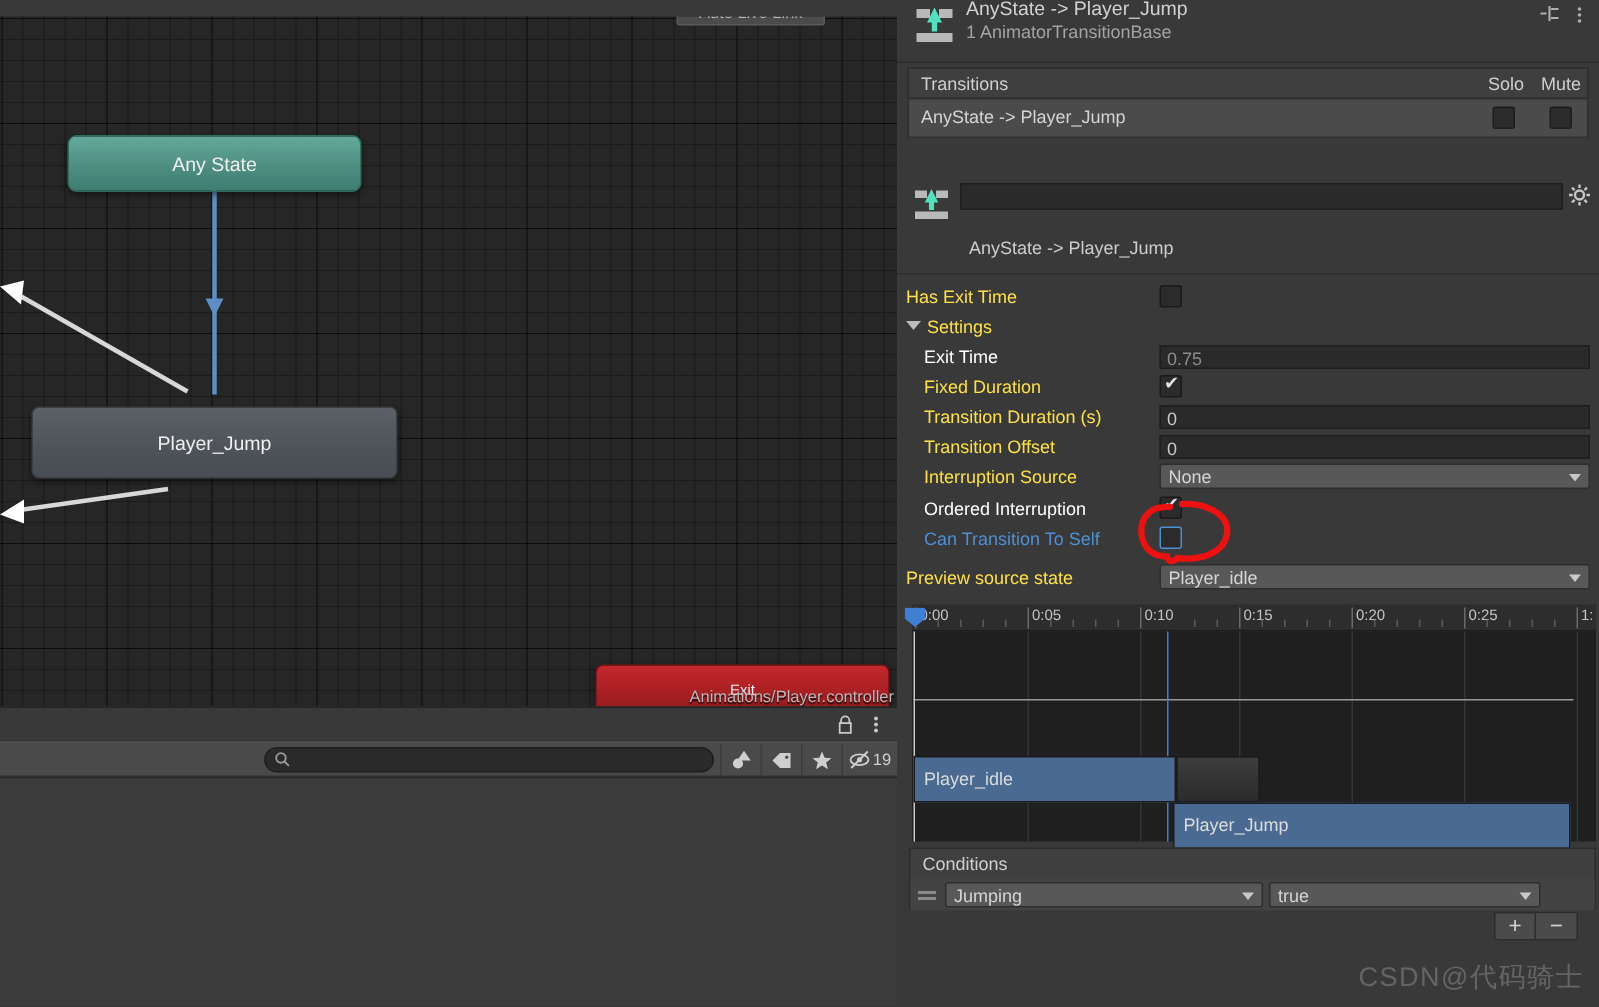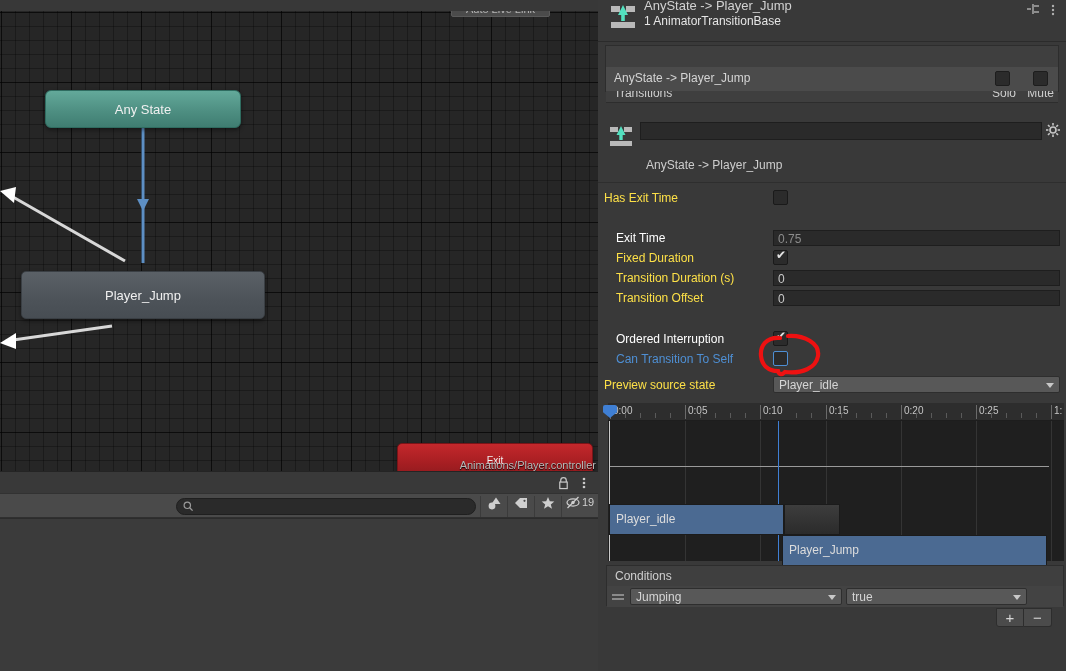--- a/index.html
+++ b/index.html
@@ -71,50 +71,50 @@
   }
   #search-field {
     position:absolute; left:176px; top:4px; width:300px; height:17px;
     background:#2a2a2a; border:1px solid #1f1f1f; border-radius:9px;
     display:flex; align-items:center; padding-left:6px;
   }
   #search-input-text { font-size:11px; color:#6f6f6f; }
   .filter-btn {
     position:absolute; top:2px; height:21px; width:27px;
     border-left:1px solid #3b3b3b;
-    display:flex; justify-content:center;
+    display:flex; align-items:center; justify-content:center;
   }
   #filter-type { left:480px; }
   #filter-label { left:507px; }
   #filter-star { left:534px; }
   #filter-hidden { left:561px; width:37px; }
   #project-strip-body {
     position:absolute; left:0; top:518px; width:598px; height:153px;
     background:#3b3b3b; border-top:1px solid #2c2c2c;
   }
 
   
   #inspector { position:absolute; left:598px; top:0; width:468px; height:671px; background:#393939; }
 
   #insp-header { position:absolute; left:0; top:0; width:468px; height:41px; }
   #insp-icon { position:absolute; left:10px; top:2px; width:30px; height:30px; }
   #insp-title { position:absolute; left:46px; top:-2px; font-size:13px; color:#d2d2d2; }
-  #insp-subtitle { position:absolute; left:46px; top:14px; font-size:12px; color:#e5e5e5; }
+  #insp-subtitle { position:absolute; left:46px; top:14px; font-size:12px; color:#a3a3a3; }
   #insp-hdr-icon-1 { position:absolute; right:26px; top:3px; width:14px; height:12px; }
   #insp-hdr-icon-2 { position:absolute; right:8px; top:3px; width:10px; height:14px; }
   #insp-sep { position:absolute; left:0; top:41px; width:468px; height:1px; background:#2b2b2b; }
 
   
   #transitions-box {
     position:absolute; left:7px; top:45px; width:454px; height:47px;
     background:#3f3f3f; border:1px solid #2d2d2d;
   }
   #transitions-header {
     position:absolute; left:0; top:0; width:452px; height:20px;
-    background:#3f3f3f; border-bottom:1px solid #2d2d2d;margin-top:37px;
+    background:#3f3f3f; border-bottom:1px solid #2d2d2d;
   }
   #transitions-title { position:absolute; left:8px; top:3px; font-size:12px; color:#cfcfcf; }
   #solo-label { position:absolute; right:42px; top:3px; font-size:12px; color:#cfcfcf; }
   #mute-label { position:absolute; right:4px; top:3px; font-size:12px; color:#cfcfcf; }
   #transition-row {
     position:absolute; left:0; top:21px; width:452px; height:24px; background:#4b4b4b;
   }
   #transition-row-label { position:absolute; left:8px; top:4px; font-size:12px; color:#d4d4d4; }
   .tiny-box { position:absolute; width:15px; height:15px; background:#2b2b2b;
               border:1px solid #1d1d1d; border-radius:2px; }
@@ -375,20 +375,24 @@
       </svg>
       <div id="trans-name-label">AnyState -&gt; Player_Jump</div>
     </div>
     <div id="name-row-sep"></div>
 
     <div class="prop-row" style="top:188px">
       <span class="prop-label">Has Exit Time</span>
       <div class="check-box"></div>
     </div>
 
+    <div class="prop-row" style="top:208px">
+      <div class="tri"></div>
+      <span class="prop-label" style="left:20px">Settings</span>
+    </div>
 
     <div class="prop-row" style="top:228px">
       <span class="prop-label indent dim">Exit Time</span>
       <div class="prop-field dimtext">
         <span>0.75</span>
       </div>
     </div>
 
     <div class="prop-row" style="top:248px">
       <span class="prop-label indent">Fixed Duration</span>
@@ -402,20 +406,27 @@
       </div>
     </div>
 
     <div class="prop-row" style="top:288px">
       <span class="prop-label indent">Transition Offset</span>
       <div class="prop-field">
         <span>0</span>
       </div>
     </div>
 
+    <div class="prop-row" style="top:308px">
+      <span class="prop-label indent">Interruption Source</span>
+      <div class="prop-dropdown">
+        <span>None</span>
+        <div class="dd-arrow"></div>
+      </div>
+    </div>
 
     <div class="prop-row" style="top:329px">
       <span class="prop-label indent dim">Ordered Interruption</span>
       <div class="check-box checked"></div>
     </div>
 
     <div class="prop-row" style="top:349px">
       <span class="prop-label indent link">Can Transition To Self</span>
       <div class="check-box highlight"></div>
     </div>
@@ -510,13 +521,14 @@
       </div>
       <div id="cond-value">
         <span>true</span>
         <div class="dd-arrow"></div>
       </div>
     </div>
   </div>
   <div id="cond-add">+</div>
   <div id="cond-remove">−</div>
 
+  <div id="watermark">CSDN@代码骑士</div>
 </div>
 
 </body></html>

